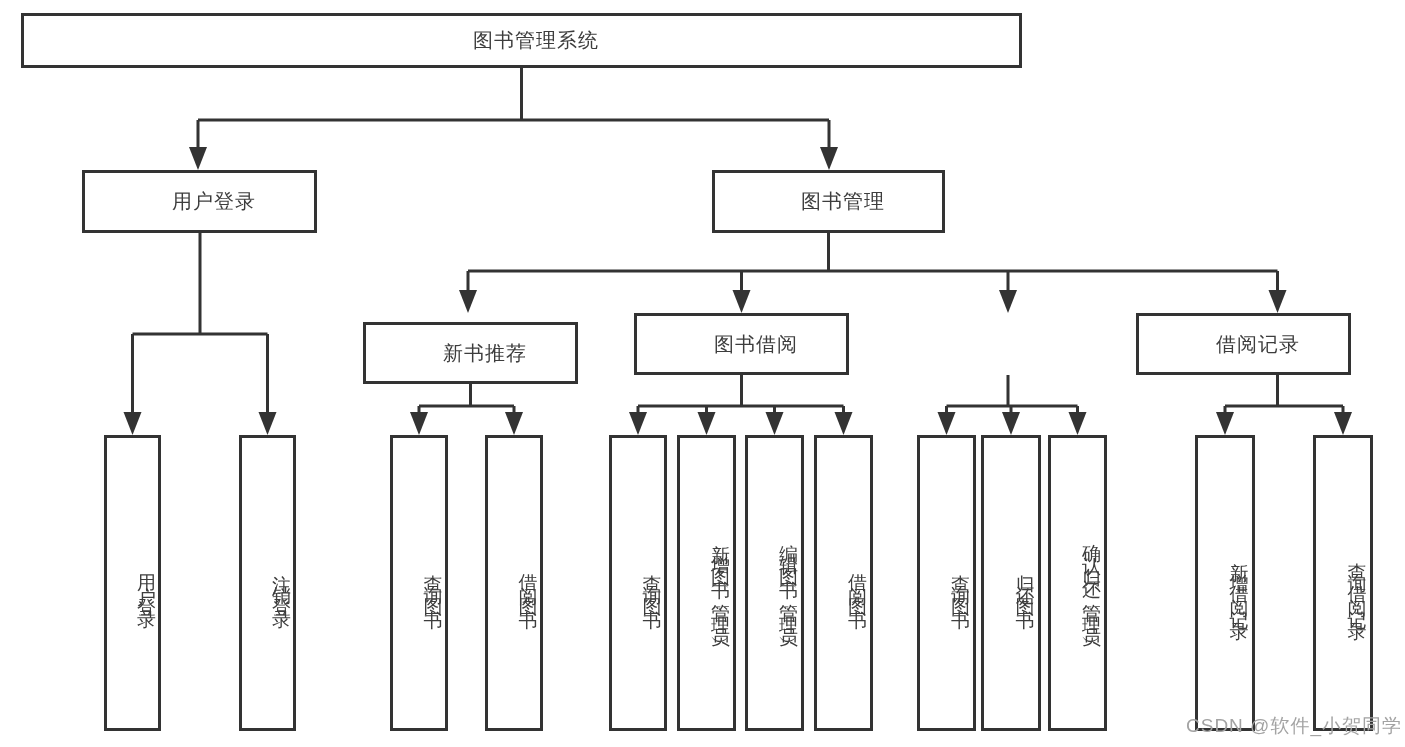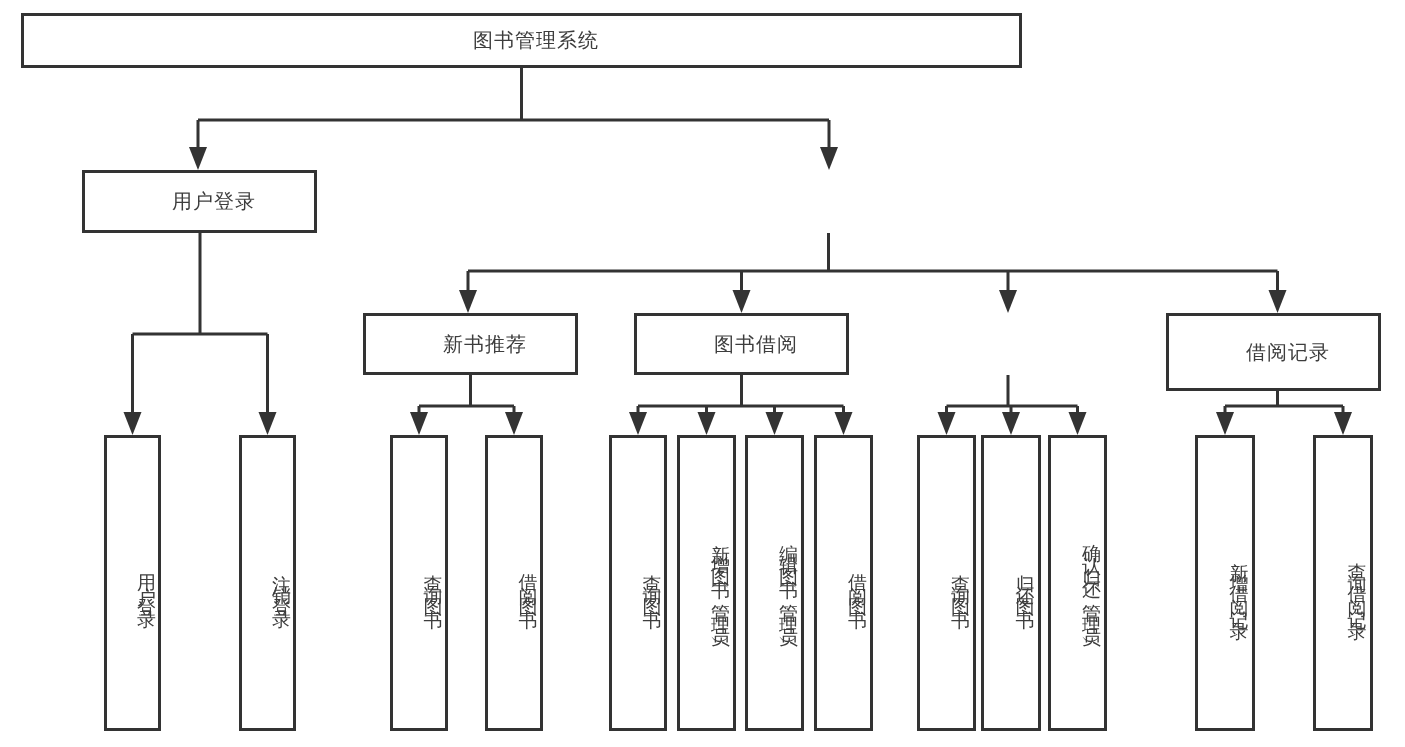--- a/index.html
+++ b/index.html
@@ -88,28 +88,31 @@
     </g>
   </svg>
 
   <div class="node h" style="left:21px; top:13px; width:1001px; height:55px;">
     <span>图书管理系统</span>
   </div>
 
   <div class="node h" style="left:82px; top:170px; width:235px; height:63px;">
     <span>用户登录</span>
   </div>
+  <div class="node h" style="left:712px; top:170px; width:233px; height:63px;">
+    <span>图书管理</span>
+  </div>
 
-  <div class="node h" style="left:363px; top:313px; width:215px; height:62px;">
+  <div class="node h" style="left:363px; top:322px; width:215px; height:62px;">
     <span>新书推荐</span>
   </div>
   <div class="node h" style="left:634px; top:313px; width:215px; height:62px;text-align:center;">
     <span>图书借阅</span>
   </div>
-  <div class="node h" style="left:1166px; top:313px; width:215px; height:78px;">
+  <div class="node h" style="left:1136px; top:313px; width:215px; height:62px;">
     <span>借阅记录</span>
   </div>
 
   <div class="node v" style="left:104px; top:435px; width:57px; height:296px;">
     <span>用户登录</span>
   </div>
   <div class="node v" style="left:239px; top:435px; width:57px; height:296px;">
     <span>注销登录</span>
   </div>
 
@@ -143,14 +146,15 @@
     <span>确认归还（管理员）</span>
   </div>
 
   <div class="node v" style="left:1195px; top:435px; width:60px; height:296px;">
     <span>新增借阅记录</span>
   </div>
   <div class="node v" style="left:1313px; top:435px; width:60px; height:296px;">
     <span>查询借阅记录</span>
   </div>
 
+  <div class="watermark">CSDN @软件_小贺同学</div>
 
 </div>
 
 </body></html>

